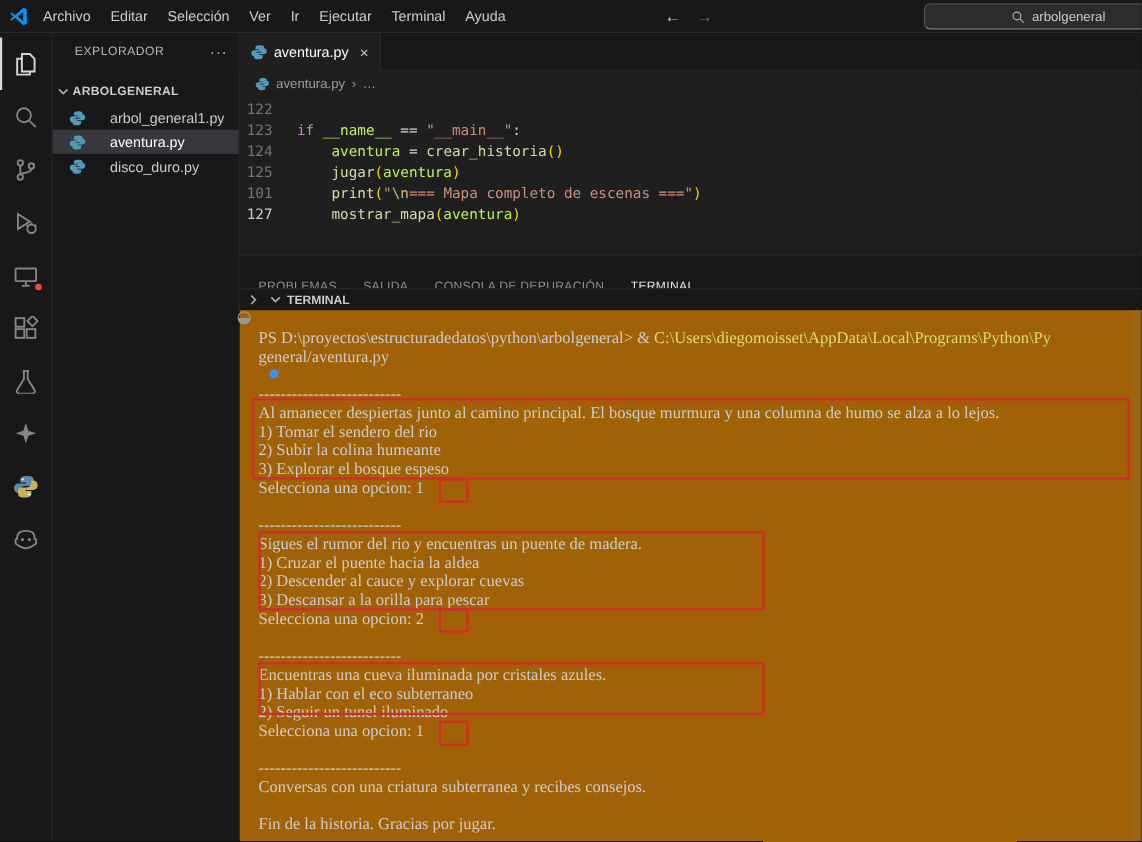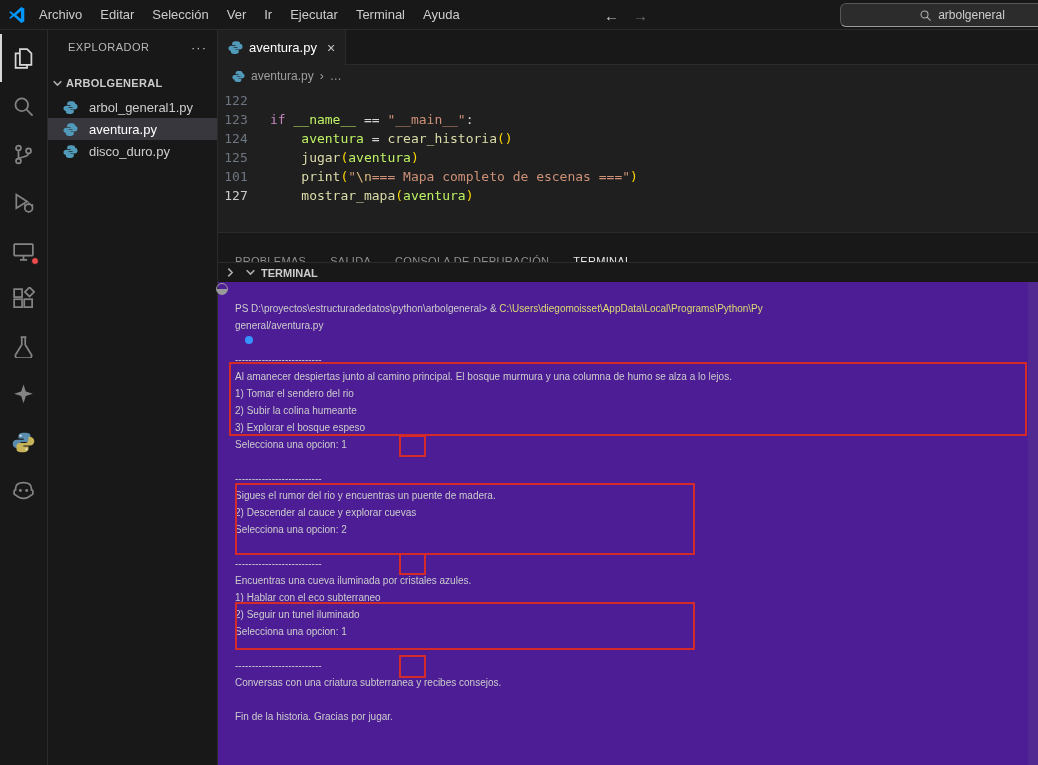--- a/index.html
+++ b/index.html
@@ -32,21 +32,21 @@
   
   .sidebar{position:absolute;left:48px;top:30px;width:170px;bottom:0;background:#181818;border-right:1px solid #2b2b2b}
   .sidebar-header{height:34px;display:flex;align-items:center;padding:0 10px 0 20px;font-size:11px;
     letter-spacing:.5px;color:#b8b8b8}
   .sidebar-more{margin-left:auto;font-size:13px;color:#c5c5c5;letter-spacing:1px}
   .section-row{height:22px;display:flex;align-items:center;gap:3px;font-weight:700;font-size:11px;
     color:#cccccc;padding-left:4px;margin-top:8px;letter-spacing:.3px}
   .chev{display:inline-flex;color:#b0b0b0}
   .chev svg{width:11px;height:11px;stroke:currentColor;fill:none;stroke-width:1.4}
   .file-list{margin-top:2px}
-  .file-row{height:22px;display:flex;align-items:center;gap:11px;padding-left:15px;font-size:13px;color:#cccccc}
+  .file-row{height:22px;display:flex;align-items:center;gap:22px;padding-left:15px;font-size:13px;color:#cccccc}
   .file-row.selected{background:#37373d;color:#ffffff}
   .file-icon{display:inline-flex;width:15px;height:15px;flex:none}
   .file-icon svg{width:15px;height:15px}
   .file-label{white-space:nowrap}
 
   
   .main{position:absolute;left:218px;top:30px;right:0;bottom:0;background:#1f1f1f}
   .tabbar{position:absolute;left:0;top:0;right:0;height:35px;background:#181818;border-bottom:1px solid #2b2b2b;display:flex}
   .tab{height:35px;background:#1f1f1f;display:flex;align-items:center;gap:6px;padding:0 10px;
     border-right:1px solid #2b2b2b;color:#ffffff;font-size:13px}
@@ -65,22 +65,22 @@
   .tk-esc{color:#d7ba7d}.tk-fn{color:#dcdcaa}.tk-par{color:#ffd700}
 
   
   .panel-tabbar{position:absolute;left:0;top:202px;right:0;height:30px;background:#181818;border-top:1px solid #2b2b2b;
     display:flex;align-items:stretch;gap:24px;padding-left:17px}
   .panel-tab{font-size:11px;letter-spacing:.3px;color:#8f8f8f;display:flex;align-items:center;
     border-bottom:1px solid transparent;height:28px;margin-top:14px}
   .panel-tab.active{color:#e7e7e7;border-bottom-color:#0078d4}
   .terminal-header{position:absolute;left:0;top:232px;right:0;height:20px;background:#181818;border-top:1px solid #2b2b2b;
     display:flex;align-items:center;gap:9px;padding-left:7px;font-size:11px;font-weight:700;color:#cccccc}
-  .terminal-body{position:absolute;left:0;top:252px;right:0;bottom:0;background:#4c1d95;
-    font-family:Liberation Sans, sans-serif;font-size:10px;color:#cccccc;padding:18px 0 0 17px;overflow:hidden}
+  .terminal-body{position:absolute;left:0;top:252px;right:0;bottom:0;background:#a16207;
+    font-family:Liberation Serif, serif;font-size:15px;color:#cccccc;padding:18px 0 0 17px;overflow:hidden}
   .term-line{height:17px;line-height:17px;white-space:pre}
   .t-fg{color:#cccccc}
   .t-yel{color:#dbdb74}
   .term-scrollbar{position:absolute;right:0;top:252px;bottom:0;width:10px;background:rgba(121,121,121,.13)}
 
   
   .gutter-circle{position:absolute;left:216px;top:283px;width:12px;height:12px;border:1px solid #9a9a9a;border-radius:50%;
     background:linear-gradient(to top,#9a9a9a 45%,transparent 45%);z-index:6}
   .cmd-dot{position:absolute;left:245px;top:336px;width:8px;height:8px;border-radius:50%;background:#3794ff;z-index:6}
 
@@ -322,21 +322,23 @@
           <div class="term-line">&nbsp;</div>
           <div class="term-line"><span class="t-fg">--------------------------</span></div>
           <div class="term-line"><span class="t-fg">Al amanecer despiertas junto al camino principal. El bosque murmura y una columna de humo se alza a lo lejos.</span></div>
           <div class="term-line"><span class="t-fg">1) Tomar el sendero del rio</span></div>
           <div class="term-line"><span class="t-fg">2) Subir la colina humeante</span></div>
           <div class="term-line"><span class="t-fg">3) Explorar el bosque espeso</span></div>
           <div class="term-line"><span class="t-fg">Selecciona una opcion: 1</span></div>
           <div class="term-line">&nbsp;</div>
           <div class="term-line"><span class="t-fg">--------------------------</span></div>
           <div class="term-line"><span class="t-fg">Sigues el rumor del rio y encuentras un puente de madera.</span></div>
+          <div class="term-line"><span class="t-fg">1) Cruzar el puente hacia la aldea</span></div>
           <div class="term-line"><span class="t-fg">2) Descender al cauce y explorar cuevas</span></div>
+          <div class="term-line"><span class="t-fg">3) Descansar a la orilla para pescar</span></div>
           <div class="term-line"><span class="t-fg">Selecciona una opcion: 2</span></div>
           <div class="term-line">&nbsp;</div>
           <div class="term-line"><span class="t-fg">--------------------------</span></div>
           <div class="term-line"><span class="t-fg">Encuentras una cueva iluminada por cristales azules.</span></div>
           <div class="term-line"><span class="t-fg">1) Hablar con el eco subterraneo</span></div>
           <div class="term-line"><span class="t-fg">2) Seguir un tunel iluminado</span></div>
           <div class="term-line"><span class="t-fg">Selecciona una opcion: 1</span></div>
           <div class="term-line">&nbsp;</div>
           <div class="term-line"><span class="t-fg">--------------------------</span></div>
           <div class="term-line"><span class="t-fg">Conversas con una criatura subterranea y recibes consejos.</span></div>

